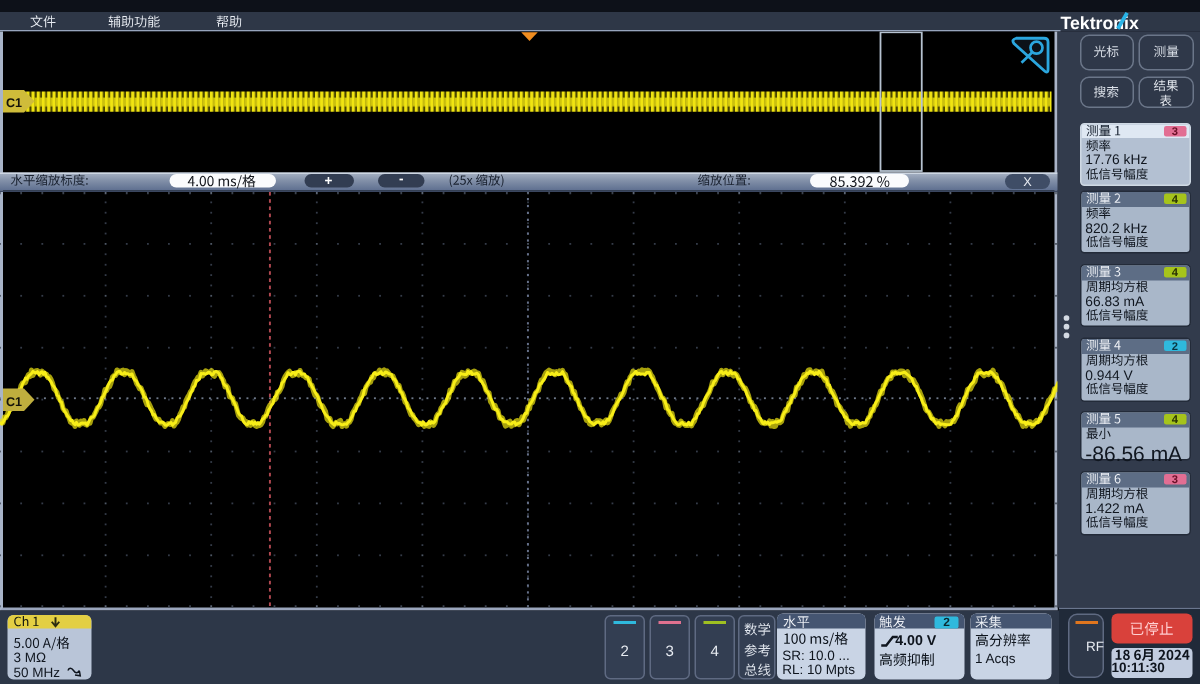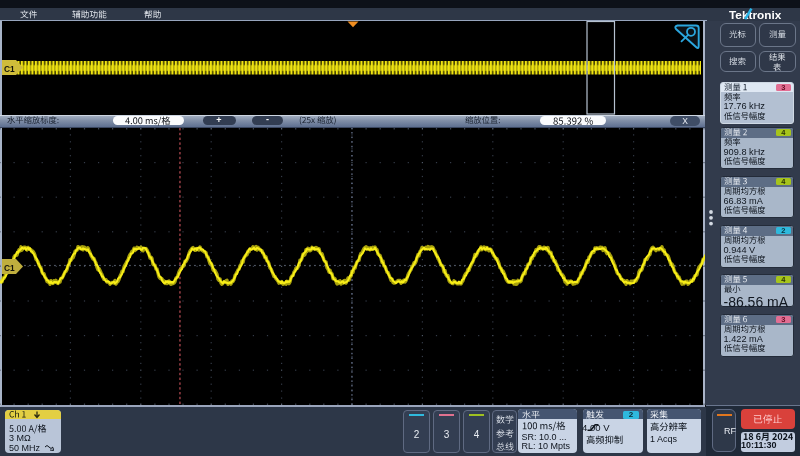--- a/index.html
+++ b/index.html
@@ -12,21 +12,21 @@
 <div class="a" style="left:0;top:19.5px;width:707px;height:1.5px;background:#97a5bd"></div>
 <svg class="t" style="left:20.0px;top:7.9px" width="19" height="13" viewBox="0 -9.6 19 13">
     <path d="M6.3 -5.5 7.0 -5.3Q6.4 -3.7 5.6 -2.6Q4.7 -1.4 3.5 -0.6Q2.3 0.2 0.7 0.7Q0.7 0.6 0.6 0.5Q0.5 0.4 0.5 0.3Q0.4 0.1 0.3 0.1Q1.9 -0.4 3.0 -1.1Q4.2 -1.8 5.0 -2.9Q5.8 -4.0 6.3 -5.5ZM2.3 -5.4Q2.8 -4.1 3.7 -3.0Q4.5 -1.9 5.7 -1.1Q6.9 -0.3 8.4 0.0Q8.3 0.1 8.3 0.2Q8.2 0.3 8.1 0.4Q8.0 0.5 8.0 0.6Q6.4 0.2 5.2 -0.6Q4.0 -1.4 3.2 -2.6Q2.3 -3.8 1.7 -5.3ZM0.4 -5.8H8.3V-5.1H0.4ZM3.7 -7.2 4.4 -7.4Q4.6 -7.1 4.8 -6.7Q5.0 -6.3 5.0 -6.0L4.3 -5.8Q4.2 -6.1 4.1 -6.5Q3.9 -6.8 3.7 -7.2Z M14.0 -7.2H14.6V0.7H14.0ZM12.5 -6.9 13.1 -6.7Q13.0 -6.1 12.8 -5.6Q12.6 -5.0 12.4 -4.5Q12.2 -4.0 11.9 -3.6Q11.9 -3.6 11.8 -3.7Q11.7 -3.7 11.6 -3.8Q11.5 -3.9 11.4 -3.9Q11.6 -4.2 11.8 -4.7Q12.1 -5.2 12.2 -5.8Q12.4 -6.3 12.5 -6.9ZM12.5 -5.5H16.6V-4.9H12.4ZM11.5 -3.0H17.0V-2.3H11.5ZM11.0 -7.3 11.6 -7.1Q11.4 -6.4 11.0 -5.6Q10.7 -4.9 10.2 -4.3Q9.8 -3.7 9.4 -3.2Q9.3 -3.2 9.3 -3.4Q9.2 -3.5 9.1 -3.6Q9.0 -3.7 9.0 -3.8Q9.4 -4.2 9.8 -4.8Q10.1 -5.3 10.5 -6.0Q10.8 -6.6 11.0 -7.3ZM10.1 -5.0 10.8 -5.7 10.8 -5.6V0.7H10.1Z" fill="#e8ecf2"></path>
   </svg>
 <svg class="t" style="left:72.0px;top:7.9px" width="37" height="13" viewBox="0 -9.6 37 13">
     <path d="M3.8 -6.1H8.3V-5.6H3.8ZM4.4 -3.3H7.7V-2.7H4.4ZM4.4 -1.8H7.7V-1.2H4.4ZM4.1 -4.8H7.7V-4.2H4.7V0.7H4.1ZM7.4 -4.8H8.0V-0.0Q8.0 0.2 8.0 0.3Q7.9 0.5 7.8 0.6Q7.6 0.6 7.4 0.6Q7.2 0.7 6.9 0.7Q6.9 0.5 6.8 0.4Q6.8 0.2 6.7 0.1Q6.9 0.1 7.1 0.1Q7.3 0.1 7.3 0.1Q7.4 0.1 7.4 -0.0ZM5.8 -7.3H6.4V-4.2H6.3V0.6H5.8V-4.2H5.8ZM6.7 -7.0 7.1 -7.3Q7.3 -7.1 7.6 -6.9Q7.9 -6.7 8.1 -6.5L7.7 -6.2Q7.5 -6.3 7.2 -6.6Q6.9 -6.8 6.7 -7.0ZM0.4 -6.3H3.5V-5.7H0.4ZM2.2 -4.9H2.8V0.7H2.2ZM0.3 -1.5Q0.7 -1.5 1.3 -1.6Q1.8 -1.7 2.4 -1.8Q3.0 -1.9 3.6 -2.0L3.7 -1.5Q2.8 -1.3 2.0 -1.1Q1.1 -0.9 0.5 -0.8ZM0.7 -2.9Q0.7 -2.9 0.6 -3.1Q0.6 -3.2 0.5 -3.3Q0.5 -3.4 0.5 -3.5Q0.6 -3.5 0.7 -3.7Q0.8 -3.9 0.9 -4.2Q0.9 -4.3 1.0 -4.6Q1.1 -4.9 1.3 -5.4Q1.4 -5.8 1.5 -6.3Q1.6 -6.8 1.7 -7.3L2.3 -7.2Q2.2 -6.5 2.0 -5.8Q1.8 -5.1 1.6 -4.4Q1.3 -3.8 1.1 -3.3V-3.2Q1.1 -3.2 1.0 -3.2Q1.0 -3.2 0.9 -3.1Q0.8 -3.1 0.7 -3.0Q0.7 -2.9 0.7 -2.9ZM0.7 -2.9V-3.4L1.0 -3.6H3.5V-3.0H1.3Q1.1 -3.0 0.9 -3.0Q0.7 -2.9 0.7 -2.9Z M12.8 -5.3H16.4V-4.7H12.8ZM16.2 -5.3H16.8Q16.8 -5.3 16.8 -5.3Q16.8 -5.2 16.8 -5.1Q16.8 -5.1 16.8 -5.0Q16.7 -3.6 16.7 -2.7Q16.7 -1.7 16.6 -1.1Q16.6 -0.5 16.5 -0.2Q16.4 0.1 16.3 0.3Q16.2 0.5 16.1 0.5Q15.9 0.6 15.7 0.6Q15.5 0.6 15.2 0.6Q14.8 0.6 14.5 0.6Q14.5 0.5 14.4 0.3Q14.4 0.1 14.3 -0.0Q14.7 0.0 15.0 0.0Q15.3 0.0 15.4 0.0Q15.5 0.0 15.6 0.0Q15.7 -0.0 15.8 -0.1Q15.8 -0.2 15.9 -0.5Q16.0 -0.8 16.0 -1.4Q16.1 -2.0 16.1 -2.9Q16.1 -3.9 16.2 -5.2ZM14.2 -7.3H14.8Q14.8 -6.3 14.8 -5.3Q14.8 -4.4 14.7 -3.5Q14.6 -2.6 14.3 -1.8Q14.0 -1.0 13.6 -0.4Q13.1 0.2 12.4 0.7Q12.3 0.6 12.2 0.5Q12.0 0.3 11.9 0.2Q12.6 -0.2 13.1 -0.8Q13.5 -1.4 13.7 -2.1Q14.0 -2.9 14.1 -3.7Q14.2 -4.5 14.2 -5.4Q14.2 -6.4 14.2 -7.3ZM9.6 -6.9H12.5V-1.2H11.9V-6.3H10.2V-0.7H9.6ZM9.0 -0.8Q9.5 -0.9 10.1 -1.1Q10.8 -1.2 11.5 -1.3Q12.2 -1.5 12.9 -1.7L13.0 -1.1Q12.3 -0.9 11.6 -0.7Q10.9 -0.6 10.3 -0.4Q9.6 -0.3 9.1 -0.2ZM9.9 -5.0H12.1V-4.4H9.9ZM9.9 -3.2H12.1V-2.6H9.9Z M17.8 -6.3H21.0V-5.7H17.8ZM21.1 -5.3H25.2V-4.7H21.1ZM19.1 -6.0H19.8V-1.7H19.1ZM24.9 -5.3H25.6Q25.6 -5.3 25.6 -5.3Q25.6 -5.2 25.6 -5.1Q25.6 -5.0 25.6 -5.0Q25.5 -3.6 25.5 -2.7Q25.4 -1.8 25.4 -1.2Q25.3 -0.6 25.2 -0.2Q25.1 0.1 25.0 0.3Q24.8 0.4 24.7 0.5Q24.5 0.6 24.3 0.6Q24.1 0.6 23.8 0.6Q23.4 0.6 23.0 0.6Q23.0 0.4 23.0 0.3Q22.9 0.1 22.8 -0.1Q23.2 -0.0 23.6 -0.0Q23.9 -0.0 24.0 -0.0Q24.2 -0.0 24.3 -0.0Q24.3 -0.1 24.4 -0.1Q24.5 -0.2 24.6 -0.6Q24.7 -0.9 24.7 -1.5Q24.8 -2.1 24.8 -3.0Q24.9 -3.9 24.9 -5.2ZM17.7 -1.6Q18.2 -1.7 18.7 -1.8Q19.3 -2.0 19.9 -2.1Q20.5 -2.3 21.2 -2.5L21.3 -1.9Q20.4 -1.6 19.5 -1.4Q18.6 -1.1 17.9 -0.9ZM22.6 -7.2H23.2Q23.2 -6.2 23.2 -5.2Q23.2 -4.2 23.1 -3.4Q22.9 -2.5 22.6 -1.7Q22.4 -1.0 21.9 -0.4Q21.3 0.2 20.5 0.7Q20.5 0.6 20.4 0.5Q20.3 0.4 20.2 0.3Q20.2 0.2 20.1 0.2Q20.8 -0.2 21.3 -0.8Q21.8 -1.4 22.1 -2.1Q22.3 -2.8 22.4 -3.6Q22.5 -4.4 22.6 -5.3Q22.6 -6.2 22.6 -7.2Z M27.0 -4.2H29.7V-3.7H27.6V0.7H27.0ZM29.4 -4.2H30.1V-0.1Q30.1 0.2 30.0 0.3Q30.0 0.5 29.8 0.6Q29.6 0.6 29.3 0.7Q29.0 0.7 28.6 0.7Q28.6 0.5 28.5 0.4Q28.5 0.2 28.4 0.1Q28.7 0.1 28.9 0.1Q29.2 0.1 29.3 0.1Q29.4 0.1 29.4 0.0Q29.4 0.0 29.4 -0.1ZM27.3 -2.9H29.8V-2.4H27.3ZM27.3 -1.6H29.8V-1.1H27.3ZM30.9 -7.3H31.5V-4.4Q31.5 -4.2 31.6 -4.1Q31.7 -4.1 32.0 -4.1Q32.1 -4.1 32.3 -4.1Q32.4 -4.1 32.7 -4.1Q32.9 -4.1 33.1 -4.1Q33.3 -4.1 33.4 -4.1Q33.6 -4.1 33.6 -4.2Q33.7 -4.2 33.8 -4.4Q33.8 -4.7 33.8 -5.1Q33.9 -5.0 34.1 -4.9Q34.3 -4.9 34.4 -4.8Q34.4 -4.3 34.3 -4.0Q34.2 -3.7 34.0 -3.6Q33.8 -3.5 33.4 -3.5Q33.4 -3.5 33.2 -3.5Q33.1 -3.5 32.9 -3.5Q32.7 -3.5 32.5 -3.5Q32.3 -3.5 32.1 -3.5Q32.0 -3.5 31.9 -3.5Q31.5 -3.5 31.3 -3.6Q31.1 -3.7 31.0 -3.9Q30.9 -4.1 30.9 -4.4ZM33.6 -6.7 34.0 -6.2Q33.6 -6.0 33.2 -5.8Q32.7 -5.7 32.2 -5.5Q31.8 -5.4 31.3 -5.2Q31.3 -5.3 31.2 -5.5Q31.2 -5.6 31.1 -5.7Q31.5 -5.8 32.0 -6.0Q32.5 -6.2 32.9 -6.3Q33.3 -6.5 33.6 -6.7ZM30.9 -3.2H31.5V-0.3Q31.5 -0.1 31.6 -0.0Q31.7 0.0 32.0 0.0Q32.1 0.0 32.3 0.0Q32.5 0.0 32.7 0.0Q32.9 0.0 33.1 0.0Q33.3 0.0 33.4 0.0Q33.6 0.0 33.7 -0.0Q33.8 -0.1 33.8 -0.4Q33.9 -0.6 33.9 -1.1Q34.0 -1.0 34.2 -1.0Q34.3 -0.9 34.5 -0.9Q34.4 -0.3 34.3 0.0Q34.3 0.4 34.1 0.5Q33.8 0.6 33.5 0.6Q33.4 0.6 33.3 0.6Q33.1 0.6 32.9 0.6Q32.7 0.6 32.5 0.6Q32.3 0.6 32.2 0.6Q32.0 0.6 32.0 0.6Q31.5 0.6 31.3 0.5Q31.1 0.5 31.0 0.3Q30.9 0.1 30.9 -0.3ZM33.7 -2.8 34.1 -2.3Q33.7 -2.1 33.3 -1.9Q32.8 -1.7 32.3 -1.5Q31.8 -1.4 31.3 -1.3Q31.3 -1.4 31.2 -1.5Q31.2 -1.6 31.1 -1.7Q31.6 -1.9 32.0 -2.0Q32.5 -2.2 32.9 -2.4Q33.4 -2.6 33.7 -2.8ZM28.8 -6.6 29.3 -6.8Q29.6 -6.5 29.8 -6.2Q30.0 -5.8 30.2 -5.5Q30.4 -5.2 30.5 -4.9L29.9 -4.6Q29.8 -4.9 29.6 -5.2Q29.5 -5.6 29.2 -5.9Q29.0 -6.3 28.8 -6.6ZM26.8 -4.8Q26.8 -4.9 26.8 -5.0Q26.7 -5.1 26.7 -5.2Q26.6 -5.4 26.6 -5.4Q26.7 -5.5 26.8 -5.6Q26.9 -5.6 27.0 -5.8Q27.1 -5.9 27.3 -6.1Q27.4 -6.4 27.6 -6.7Q27.8 -7.0 27.9 -7.3L28.6 -7.1Q28.4 -6.8 28.2 -6.4Q28.0 -6.0 27.7 -5.7Q27.5 -5.4 27.2 -5.2V-5.2Q27.2 -5.2 27.2 -5.1Q27.1 -5.1 27.0 -5.0Q27.0 -5.0 26.9 -4.9Q26.8 -4.9 26.8 -4.8ZM26.8 -4.8 26.8 -5.3 27.2 -5.5 30.0 -5.6Q30.0 -5.5 29.9 -5.4Q29.9 -5.2 29.9 -5.1Q29.2 -5.1 28.6 -5.0Q28.1 -5.0 27.8 -4.9Q27.4 -4.9 27.3 -4.9Q27.1 -4.9 27.0 -4.9Q26.9 -4.8 26.8 -4.8Z" fill="#e8ecf2"></path>
   </svg>
 <svg class="t" style="left:144.0px;top:7.9px" width="19" height="13" viewBox="0 -9.6 19 13">
     <path d="M0.6 -6.6H4.6V-6.1H0.6ZM0.4 -4.3H4.7V-3.7H0.4ZM0.8 -5.5H4.5V-4.9H0.8ZM5.1 -6.9H7.6V-6.4H5.7V-2.6H5.1ZM7.5 -6.9H7.6L7.7 -7.0L8.2 -6.7Q7.9 -6.4 7.6 -6.0Q7.4 -5.6 7.1 -5.3Q7.6 -4.9 7.9 -4.6Q8.1 -4.3 8.1 -4.0Q8.1 -3.7 8.0 -3.5Q7.9 -3.4 7.7 -3.2Q7.5 -3.2 7.4 -3.1Q7.3 -3.1 7.1 -3.1Q6.9 -3.1 6.6 -3.1Q6.4 -3.1 6.1 -3.1Q6.1 -3.2 6.1 -3.4Q6.0 -3.5 5.9 -3.6Q6.2 -3.6 6.4 -3.6Q6.7 -3.6 6.9 -3.6Q7.0 -3.6 7.0 -3.6Q7.1 -3.7 7.2 -3.7Q7.4 -3.8 7.4 -4.1Q7.4 -4.3 7.2 -4.6Q7.0 -4.9 6.4 -5.2Q6.6 -5.5 6.8 -5.8Q7.0 -6.0 7.2 -6.3Q7.3 -6.6 7.5 -6.8ZM2.4 -7.3H3.0V-4.7Q3.0 -4.5 2.9 -4.1Q2.9 -3.8 2.6 -3.5Q2.4 -3.1 2.0 -2.8Q1.6 -2.5 1.1 -2.2Q1.0 -2.3 0.8 -2.5Q0.7 -2.6 0.6 -2.7Q1.1 -2.9 1.5 -3.1Q1.8 -3.4 2.0 -3.7Q2.2 -4.0 2.3 -4.2Q2.4 -4.5 2.4 -4.7ZM4.0 -3.0H4.7V0.7H4.0ZM1.3 -2.3H7.1V-1.7H2.0V0.2H1.3ZM6.9 -2.3H7.5V-0.5Q7.5 -0.3 7.5 -0.1Q7.4 0.0 7.2 0.1Q7.0 0.2 6.6 0.2Q6.2 0.2 5.7 0.2Q5.7 0.1 5.6 -0.1Q5.5 -0.2 5.5 -0.4Q5.8 -0.4 6.0 -0.4Q6.2 -0.3 6.4 -0.3Q6.6 -0.4 6.7 -0.4Q6.8 -0.4 6.8 -0.4Q6.9 -0.4 6.9 -0.5Z M12.8 -5.3H16.4V-4.7H12.8ZM16.2 -5.3H16.8Q16.8 -5.3 16.8 -5.3Q16.8 -5.2 16.8 -5.1Q16.8 -5.1 16.8 -5.0Q16.7 -3.6 16.7 -2.7Q16.7 -1.7 16.6 -1.1Q16.6 -0.5 16.5 -0.2Q16.4 0.1 16.3 0.3Q16.2 0.5 16.1 0.5Q15.9 0.6 15.7 0.6Q15.5 0.6 15.2 0.6Q14.8 0.6 14.5 0.6Q14.5 0.5 14.4 0.3Q14.4 0.1 14.3 -0.0Q14.7 0.0 15.0 0.0Q15.3 0.0 15.4 0.0Q15.5 0.0 15.6 0.0Q15.7 -0.0 15.8 -0.1Q15.8 -0.2 15.9 -0.5Q16.0 -0.8 16.0 -1.4Q16.1 -2.0 16.1 -2.9Q16.1 -3.9 16.2 -5.2ZM14.2 -7.3H14.8Q14.8 -6.3 14.8 -5.3Q14.8 -4.4 14.7 -3.5Q14.6 -2.6 14.3 -1.8Q14.0 -1.0 13.6 -0.4Q13.1 0.2 12.4 0.7Q12.3 0.6 12.2 0.5Q12.0 0.3 11.9 0.2Q12.6 -0.2 13.1 -0.8Q13.5 -1.4 13.7 -2.1Q14.0 -2.9 14.1 -3.7Q14.2 -4.5 14.2 -5.4Q14.2 -6.4 14.2 -7.3ZM9.6 -6.9H12.5V-1.2H11.9V-6.3H10.2V-0.7H9.6ZM9.0 -0.8Q9.5 -0.9 10.1 -1.1Q10.8 -1.2 11.5 -1.3Q12.2 -1.5 12.9 -1.7L13.0 -1.1Q12.3 -0.9 11.6 -0.7Q10.9 -0.6 10.3 -0.4Q9.6 -0.3 9.1 -0.2ZM9.9 -5.0H12.1V-4.4H9.9ZM9.9 -3.2H12.1V-2.6H9.9Z" fill="#e8ecf2"></path>
   </svg>
-<div class="a" style="left:729px;top:7.5px;width:70px;height:14px;color:#fff;font-size:11.8px;font-weight:bold">Tektronix</div>
+<div class="a" style="left:707px;top:7.5px;width:70px;height:14px;color:#fff;font-size:11.8px;font-weight:bold">Tektronix</div>
 <svg class="a" style="left:741px;top:7.5px" width="14" height="12">
     <path d="M10.4,0.6 L4.2,11.2" stroke="#29b4e8" stroke-width="2.5" fill="none"></path>
   </svg>
 <div class="a" style="left:0;top:21px;width:705.3px;height:386px;background:#000;border-left:2px solid #a8b4c8;border-right:2.7px solid #aab4c8;border-bottom:2px solid #9aa5bc"></div>
 <svg class="a" style="left:0;top:21px" width="706" height="94" viewBox="0 0 706 94">
     <defs>
       <pattern id="comb" x="0" y="0" width="3.5" height="13.5" patternUnits="userSpaceOnUse">
         <rect x="0" y="0" width="2.2" height="13.5" fill="#f0e412"></rect>
         <rect x="2.2" y="0" width="1.3" height="3.5" fill="#4a4600"></rect>
         <rect x="2.2" y="9.5" width="1.3" height="4" fill="#4a4600"></rect>
@@ -1137,21 +1137,21 @@
 <div class="a" style="left:582.5px;top:408.5px;width:60px;height:44px;background:#c9d4e5;border-radius:4px;overflow:hidden">
     <div style="height:10.8px;background:#455571"></div>
   </div>
 <svg class="t" style="left:586.0px;top:407.6px" width="20" height="14" viewBox="0 -9.9 20 14">
     <path d="M1.2 -5.3H3.9V-4.7H1.2ZM1.2 -3.7H3.9V-3.2H1.2ZM1.2 -2.1H3.9V-1.5H1.2ZM1.7 -6.8H3.3V-6.2H1.7ZM2.3 -5.0H2.8V0.5H2.3ZM1.7 -7.6 2.3 -7.4Q2.1 -6.5 1.7 -5.7Q1.3 -4.9 0.8 -4.3Q0.8 -4.3 0.7 -4.4Q0.6 -4.5 0.5 -4.6Q0.4 -4.6 0.3 -4.7Q0.8 -5.2 1.1 -6.0Q1.5 -6.7 1.7 -7.6ZM1.0 -5.3H1.5V-2.9Q1.5 -2.5 1.5 -2.0Q1.5 -1.5 1.4 -1.0Q1.3 -0.6 1.2 -0.1Q1.1 0.4 0.8 0.7Q0.8 0.7 0.7 0.6Q0.6 0.6 0.5 0.5Q0.4 0.5 0.3 0.4Q0.6 -0.1 0.7 -0.6Q0.9 -1.2 0.9 -1.8Q1.0 -2.4 1.0 -2.9ZM3.6 -5.3H4.2V-0.0Q4.2 0.2 4.1 0.3Q4.1 0.4 3.9 0.5Q3.8 0.6 3.6 0.6Q3.4 0.6 3.2 0.6Q3.1 0.5 3.1 0.3Q3.0 0.2 3.0 0.1Q3.2 0.1 3.3 0.1Q3.5 0.1 3.5 0.1Q3.6 0.1 3.6 -0.1ZM3.2 -6.8H3.3L3.4 -6.8L3.8 -6.5Q3.7 -6.1 3.4 -5.7Q3.2 -5.2 3.0 -4.9Q2.9 -4.9 2.8 -5.0Q2.6 -5.1 2.5 -5.1Q2.7 -5.3 2.8 -5.6Q2.9 -5.9 3.0 -6.1Q3.1 -6.4 3.2 -6.6ZM7.2 -1.8 7.7 -1.9Q7.9 -1.6 8.1 -1.1Q8.3 -0.7 8.5 -0.3Q8.6 0.1 8.7 0.5L8.1 0.7Q8.1 0.4 7.9 -0.1Q7.8 -0.5 7.6 -0.9Q7.4 -1.4 7.2 -1.8ZM4.3 -0.3Q4.8 -0.4 5.4 -0.4Q6.0 -0.5 6.7 -0.6Q7.4 -0.7 8.1 -0.8L8.1 -0.2Q7.4 -0.1 6.8 0.0Q6.1 0.1 5.5 0.2Q4.9 0.3 4.4 0.3ZM5.1 -5.3V-3.0H7.6V-5.3ZM4.6 -5.8H8.2V-2.4H4.6ZM6.0 -7.5H6.7V-5.5H6.0ZM6.1 -5.5H6.7V-2.9H6.7V-0.1H6.0V-2.9H6.1Z M12.7 -3.6Q13.3 -2.2 14.5 -1.2Q15.8 -0.2 17.7 0.1Q17.6 0.2 17.5 0.3Q17.4 0.4 17.4 0.5Q17.3 0.7 17.3 0.7Q16.0 0.5 15.0 -0.1Q14.0 -0.7 13.3 -1.5Q12.5 -2.4 12.1 -3.5ZM15.9 -3.9H16.0L16.1 -3.9L16.6 -3.7Q16.3 -2.8 15.8 -2.0Q15.3 -1.3 14.6 -0.8Q13.9 -0.2 13.1 0.1Q12.4 0.5 11.5 0.7Q11.5 0.6 11.4 0.4Q11.3 0.3 11.2 0.2Q12.0 -0.0 12.7 -0.4Q13.4 -0.7 14.1 -1.2Q14.7 -1.7 15.1 -2.3Q15.6 -3.0 15.9 -3.8ZM12.5 -3.9H16.0V-3.3H12.3ZM13.1 -7.6 13.8 -7.5Q13.7 -6.2 13.4 -5.1Q13.1 -4.0 12.6 -3.0Q12.1 -2.1 11.4 -1.3Q10.7 -0.6 9.8 0.0Q9.7 -0.1 9.6 -0.2Q9.6 -0.3 9.5 -0.4Q9.4 -0.5 9.3 -0.5Q10.5 -1.2 11.2 -2.3Q12.0 -3.3 12.4 -4.7Q12.9 -6.0 13.1 -7.6ZM15.1 -7.1 15.6 -7.4Q15.8 -7.2 16.0 -7.0Q16.2 -6.8 16.4 -6.5Q16.6 -6.3 16.7 -6.1L16.2 -5.8Q16.1 -5.9 15.9 -6.2Q15.7 -6.4 15.5 -6.7Q15.3 -6.9 15.1 -7.1ZM10.3 -4.7Q10.3 -4.8 10.2 -4.9Q10.2 -5.0 10.2 -5.1Q10.1 -5.3 10.1 -5.3Q10.2 -5.4 10.2 -5.5Q10.3 -5.6 10.4 -5.7Q10.5 -5.8 10.6 -6.0Q10.7 -6.3 10.8 -6.6Q10.9 -7.0 11.0 -7.3L11.7 -7.2Q11.6 -6.8 11.5 -6.4Q11.3 -6.0 11.2 -5.7Q11.0 -5.4 10.8 -5.1V-5.1Q10.8 -5.1 10.8 -5.1Q10.7 -5.0 10.6 -5.0Q10.5 -4.9 10.4 -4.8Q10.3 -4.8 10.3 -4.7ZM10.3 -4.7V-5.2L10.8 -5.5H17.4L17.4 -4.9H11.3Q10.8 -4.9 10.6 -4.8Q10.4 -4.8 10.3 -4.7Z" fill="#eef1f6"></path>
   </svg>
 <div class="a" style="left:623.3px;top:411.3px;width:15.5px;height:7.8px;background:#2fb9dd;border-radius:1.5px;color:#0a2830;font-size:8px;font-weight:bold;text-align:center;line-height:7.8px">2</div>
 <svg class="a" style="left:586.5px;top:422.5px" width="12" height="9">
     <path d="M0.5,7.3 L3.8,7.3 L8.2,1.7 L11.5,1.7" stroke="#10161f" stroke-width="1.6" fill="none" stroke-linejoin="miter"></path>
   </svg>
-<div class="a" style="left:582px;top:422px;width:57px;font-size:9.5px;font-weight:normal;color:#0e141d;text-align:left">4.00&nbsp;V</div>
+<div class="a" style="left:582px;top:422px;width:57px;font-size:9.5px;font-weight:bold;color:#0e141d;text-align:center">4.00&nbsp;V</div>
 <svg class="t" style="left:586.0px;top:432.8px" width="39" height="14" viewBox="0 -10.2 39 14">
     <path d="M0.6 -6.8H8.7V-6.2H0.6ZM2.7 -5.2V-4.4H6.7V-5.2ZM2.0 -5.7H7.4V-3.8H2.0ZM0.9 -3.3H8.2V-2.7H1.6V0.7H0.9ZM7.7 -3.3H8.4V0.0Q8.4 0.3 8.3 0.4Q8.3 0.5 8.1 0.6Q7.9 0.6 7.6 0.7Q7.3 0.7 6.8 0.7Q6.8 0.5 6.7 0.4Q6.7 0.3 6.6 0.1Q6.8 0.1 7.0 0.1Q7.2 0.2 7.4 0.2Q7.5 0.1 7.6 0.1Q7.7 0.1 7.7 0.0ZM4.1 -7.7 4.8 -7.8Q4.9 -7.5 5.0 -7.2Q5.2 -6.8 5.2 -6.6L4.5 -6.4Q4.4 -6.7 4.3 -7.0Q4.2 -7.4 4.1 -7.7ZM3.0 -2.2H6.6V-0.3H3.0V-0.8H5.9V-1.7H3.0ZM2.6 -2.2H3.3V0.2H2.6Z M14.1 -7.3H18.1V-6.6H14.1ZM16.0 -6.9 16.6 -6.7Q16.5 -6.4 16.3 -6.0Q16.2 -5.6 16.1 -5.3L15.5 -5.5Q15.6 -5.8 15.8 -6.2Q15.9 -6.6 16.0 -6.9ZM14.4 -5.7H17.9V-1.3H17.2V-5.1H15.0V-1.3H14.4ZM15.8 -4.7H16.4Q16.4 -3.6 16.4 -2.8Q16.3 -2.0 16.2 -1.5Q16.0 -0.9 15.8 -0.4Q15.5 -0.0 15.0 0.3Q14.5 0.6 13.8 0.8Q13.8 0.7 13.6 0.5Q13.5 0.4 13.4 0.3Q14.1 0.1 14.6 -0.2Q15.0 -0.4 15.3 -0.8Q15.5 -1.2 15.6 -1.7Q15.7 -2.2 15.8 -3.0Q15.8 -3.7 15.8 -4.7ZM16.1 -0.8 16.5 -1.2Q16.8 -1.0 17.1 -0.7Q17.5 -0.4 17.8 -0.2Q18.1 0.1 18.3 0.3L17.9 0.8Q17.7 0.6 17.4 0.3Q17.1 0.0 16.7 -0.3Q16.4 -0.5 16.1 -0.8ZM12.1 -6.7H13.8V-6.1H12.1ZM9.7 -4.9H14.0V-4.3H9.7ZM11.8 -7.8H12.4V-4.6H11.8ZM10.4 -7.0H10.9V-4.6H10.4ZM13.3 -3.6 13.9 -3.5Q13.6 -2.4 13.1 -1.6Q12.7 -0.8 11.9 -0.2Q11.2 0.4 10.1 0.8Q10.1 0.6 10.0 0.5Q9.9 0.3 9.8 0.2Q10.7 -0.1 11.4 -0.6Q12.1 -1.1 12.6 -1.9Q13.0 -2.6 13.3 -3.6ZM10.5 -3.7 11.1 -3.6Q11.0 -3.0 10.7 -2.4Q10.5 -1.9 10.2 -1.5Q10.1 -1.6 10.0 -1.6Q9.9 -1.7 9.8 -1.7Q9.7 -1.8 9.6 -1.8Q9.9 -2.2 10.2 -2.7Q10.4 -3.2 10.5 -3.7ZM11.6 -4.4H12.2V-1.5H11.6Z M24.0 -7.6 24.5 -7.1Q24.0 -6.9 23.4 -6.7Q22.8 -6.5 22.2 -6.3Q22.2 -6.4 22.2 -6.6Q22.1 -6.7 22.0 -6.8Q22.4 -6.9 22.7 -7.1Q23.1 -7.2 23.4 -7.3Q23.8 -7.5 24.0 -7.6ZM24.3 -6.8H26.9V-6.2H25.0V0.7H24.3ZM26.5 -6.8H27.2V-1.6Q27.2 -1.4 27.1 -1.2Q27.1 -1.0 26.9 -0.9Q26.7 -0.9 26.4 -0.8Q26.1 -0.8 25.6 -0.8Q25.6 -0.9 25.6 -1.0Q25.5 -1.2 25.5 -1.3Q25.4 -1.4 25.4 -1.5Q25.7 -1.5 26.0 -1.5Q26.3 -1.5 26.4 -1.5Q26.5 -1.5 26.5 -1.6ZM22.0 -0.6 21.9 -1.3 22.2 -1.5 24.0 -2.2Q24.0 -2.0 24.1 -1.9Q24.1 -1.7 24.1 -1.6Q23.5 -1.3 23.1 -1.2Q22.7 -1.0 22.4 -0.9Q22.2 -0.8 22.1 -0.8Q22.0 -0.7 22.0 -0.6ZM19.0 -2.9Q19.5 -3.0 20.2 -3.3Q20.8 -3.5 21.5 -3.8L21.7 -3.2Q21.0 -2.9 20.4 -2.7Q19.7 -2.4 19.2 -2.2ZM19.1 -5.9H21.6V-5.3H19.1ZM20.1 -7.8H20.7V-0.1Q20.7 0.2 20.7 0.3Q20.6 0.5 20.4 0.6Q20.3 0.6 20.0 0.7Q19.8 0.7 19.4 0.7Q19.3 0.6 19.3 0.4Q19.2 0.2 19.2 0.0Q19.4 0.1 19.6 0.1Q19.9 0.1 19.9 0.0Q20.0 0.0 20.0 0.0Q20.1 -0.0 20.1 -0.1ZM22.0 -0.6Q21.9 -0.7 21.9 -0.8Q21.8 -0.9 21.7 -1.0Q21.7 -1.1 21.6 -1.2Q21.7 -1.2 21.9 -1.4Q22.0 -1.6 22.0 -2.0V-6.8H22.7V-1.5Q22.7 -1.5 22.6 -1.4Q22.5 -1.3 22.4 -1.2Q22.3 -1.2 22.2 -1.0Q22.1 -0.9 22.0 -0.8Q22.0 -0.7 22.0 -0.6Z M34.2 -7.0H34.8V-1.8H34.2ZM35.8 -7.7H36.5V-0.2Q36.5 0.1 36.4 0.3Q36.3 0.5 36.1 0.6Q35.9 0.7 35.5 0.7Q35.2 0.7 34.6 0.7Q34.6 0.6 34.6 0.3Q34.5 0.1 34.4 -0.0Q34.8 -0.0 35.2 -0.0Q35.5 -0.0 35.7 -0.0Q35.8 -0.0 35.8 -0.1Q35.8 -0.1 35.8 -0.2ZM30.6 -7.8H31.3V0.7H30.6ZM32.5 -3.3H33.2V-0.7Q33.2 -0.5 33.1 -0.3Q33.1 -0.2 32.9 -0.1Q32.7 -0.0 32.5 -0.0Q32.2 0.0 31.8 0.0Q31.8 -0.1 31.7 -0.3Q31.7 -0.5 31.6 -0.6Q31.9 -0.6 32.1 -0.6Q32.3 -0.6 32.4 -0.6Q32.5 -0.6 32.5 -0.7ZM28.7 -3.3H32.8V-2.6H29.4V-0.0H28.7ZM28.3 -4.9H33.5V-4.2H28.3ZM29.2 -6.5H33.2V-5.8H29.1ZM29.2 -7.6 29.9 -7.5Q29.7 -6.7 29.5 -6.0Q29.2 -5.4 28.9 -4.9Q28.8 -4.9 28.7 -5.0Q28.6 -5.0 28.5 -5.1Q28.4 -5.1 28.3 -5.1Q28.6 -5.6 28.8 -6.3Q29.1 -6.9 29.2 -7.6Z" fill="#0e141d"></path>
   </svg>
 <div class="a" style="left:646.5px;top:408.5px;width:54px;height:44px;background:#c9d4e5;border-radius:4px;overflow:hidden">
     <div style="height:10.8px;background:#455571"></div>
   </div>
 <svg class="t" style="left:650.0px;top:407.6px" width="20" height="14" viewBox="0 -9.9 20 14">
     <path d="M7.2 -6.2 7.9 -5.9Q7.7 -5.6 7.4 -5.2Q7.2 -4.8 6.9 -4.4Q6.7 -4.0 6.4 -3.7L5.9 -4.0Q6.1 -4.3 6.4 -4.7Q6.6 -5.1 6.8 -5.5Q7.0 -5.9 7.2 -6.2ZM1.3 -5.6 1.9 -5.8Q2.2 -5.5 2.4 -5.0Q2.7 -4.5 2.8 -4.2L2.2 -3.9Q2.1 -4.3 1.8 -4.7Q1.6 -5.2 1.3 -5.6ZM3.7 -5.9 4.3 -6.1Q4.5 -5.9 4.6 -5.6Q4.7 -5.3 4.8 -5.0Q4.9 -4.7 4.9 -4.5L4.3 -4.3Q4.2 -4.6 4.1 -5.1Q3.9 -5.5 3.7 -5.9ZM4.1 -4.2H4.8V0.7H4.1ZM0.5 -3.4H8.5V-2.7H0.5ZM7.5 -7.5 8.0 -6.9Q7.3 -6.7 6.5 -6.6Q5.6 -6.5 4.7 -6.4Q3.8 -6.4 2.8 -6.3Q1.9 -6.3 1.0 -6.2Q1.0 -6.3 1.0 -6.4Q0.9 -6.5 0.9 -6.7Q0.9 -6.8 0.8 -6.9Q1.7 -6.9 2.6 -6.9Q3.5 -7.0 4.4 -7.1Q5.3 -7.2 6.1 -7.2Q6.9 -7.3 7.5 -7.5ZM3.9 -3.1 4.5 -2.9Q4.2 -2.4 3.8 -1.9Q3.3 -1.4 2.9 -1.0Q2.4 -0.6 1.8 -0.2Q1.3 0.1 0.8 0.4Q0.8 0.3 0.7 0.2Q0.6 0.1 0.5 -0.0Q0.4 -0.1 0.3 -0.2Q0.8 -0.4 1.3 -0.7Q1.8 -1.1 2.3 -1.4Q2.8 -1.8 3.2 -2.3Q3.6 -2.7 3.9 -3.1ZM5.0 -3.1Q5.3 -2.7 5.7 -2.3Q6.1 -1.8 6.6 -1.5Q7.1 -1.1 7.7 -0.8Q8.2 -0.4 8.7 -0.2Q8.6 -0.2 8.5 -0.1Q8.4 0.0 8.3 0.2Q8.3 0.3 8.2 0.4Q7.7 0.1 7.2 -0.2Q6.6 -0.6 6.1 -1.0Q5.6 -1.4 5.2 -1.9Q4.8 -2.4 4.4 -2.9Z M9.5 -2.0H17.5V-1.5H9.5ZM11.0 -5.5H16.6V-5.0H11.0ZM11.0 -4.4H16.6V-3.9H11.0ZM13.4 -6.2H14.1V-3.0H13.4ZM13.1 -2.6H13.8V0.7H13.1ZM13.0 -1.8 13.5 -1.6Q13.2 -1.2 12.7 -0.9Q12.3 -0.6 11.8 -0.3Q11.3 0.0 10.7 0.2Q10.2 0.5 9.7 0.6Q9.6 0.5 9.5 0.3Q9.4 0.2 9.3 0.1Q9.8 -0.1 10.3 -0.3Q10.8 -0.5 11.3 -0.7Q11.8 -1.0 12.3 -1.3Q12.7 -1.5 13.0 -1.8ZM14.0 -1.9Q14.3 -1.6 14.7 -1.3Q15.1 -1.0 15.6 -0.8Q16.1 -0.5 16.7 -0.3Q17.2 -0.1 17.7 -0.0Q17.6 0.1 17.6 0.2Q17.5 0.3 17.4 0.4Q17.3 0.5 17.3 0.6Q16.8 0.4 16.2 0.2Q15.7 -0.0 15.2 -0.3Q14.7 -0.6 14.2 -0.9Q13.8 -1.2 13.4 -1.6ZM11.4 -7.6 12.1 -7.4Q11.7 -6.7 11.1 -6.0Q10.5 -5.2 9.8 -4.6Q9.7 -4.7 9.6 -4.7Q9.5 -4.8 9.4 -4.9Q9.3 -5.0 9.3 -5.0Q9.8 -5.4 10.2 -5.8Q10.6 -6.3 10.9 -6.7Q11.2 -7.2 11.4 -7.6ZM13.2 -7.4 13.8 -7.6Q14.0 -7.3 14.1 -7.0Q14.3 -6.7 14.4 -6.5L13.7 -6.3Q13.7 -6.5 13.5 -6.8Q13.4 -7.2 13.2 -7.4ZM10.8 -3.3H17.3V-2.7H10.8ZM11.2 -6.6H17.0V-6.1H11.2V-2.4H10.5V-6.2L11.0 -6.6Z" fill="#eef1f6"></path>
   </svg>
 <svg class="t" style="left:650.0px;top:420.3px" width="39" height="14" viewBox="0 -10.2 39 14">
@@ -1212,21 +1212,21 @@
 <div class="a" style="left:719.5px;top:127px;width:74.5px;height:42px;background:#a9b7c9;border-radius:3px;overflow:hidden;border:1px solid #232b39">
     <div style="height:9.8px;background:#5d6d85"></div>
   </div>
 <svg class="t" style="left:723.5px;top:126.4px" width="25" height="13" viewBox="0 -9.2 25 13">
     <path d="M4.1 -0.8 4.5 -1.0Q4.7 -0.8 4.9 -0.6Q5.1 -0.3 5.3 -0.1Q5.5 0.1 5.6 0.3L5.2 0.6Q5.1 0.4 4.9 0.2Q4.7 -0.1 4.5 -0.3Q4.3 -0.6 4.1 -0.8ZM2.6 -6.6H5.5V-1.3H4.9V-6.1H3.1V-1.3H2.6ZM7.3 -6.9H7.8V-0.1Q7.8 0.2 7.7 0.3Q7.7 0.5 7.5 0.5Q7.3 0.6 7.1 0.6Q6.8 0.6 6.3 0.6Q6.3 0.5 6.3 0.4Q6.2 0.2 6.2 0.1Q6.5 0.1 6.8 0.1Q7.0 0.1 7.1 0.1Q7.3 0.1 7.3 -0.1ZM6.1 -6.3H6.6V-1.3H6.1ZM3.7 -5.5H4.2V-2.5Q4.2 -2.1 4.2 -1.6Q4.1 -1.2 3.9 -0.8Q3.7 -0.4 3.4 -0.0Q3.1 0.4 2.5 0.7Q2.5 0.6 2.4 0.5Q2.3 0.5 2.3 0.4Q2.2 0.3 2.2 0.3Q2.7 -0.0 3.0 -0.3Q3.3 -0.6 3.5 -1.0Q3.6 -1.4 3.7 -1.8Q3.7 -2.1 3.7 -2.5ZM0.7 -6.5 1.1 -7.0Q1.3 -6.8 1.5 -6.7Q1.8 -6.5 2.0 -6.4Q2.3 -6.2 2.4 -6.1L2.0 -5.6Q1.9 -5.7 1.7 -5.9Q1.4 -6.1 1.2 -6.2Q0.9 -6.4 0.7 -6.5ZM0.3 -4.3 0.7 -4.7Q0.9 -4.6 1.2 -4.4Q1.4 -4.3 1.7 -4.1Q1.9 -4.0 2.1 -3.9L1.7 -3.4Q1.6 -3.5 1.3 -3.6Q1.1 -3.8 0.8 -4.0Q0.6 -4.1 0.3 -4.3ZM0.5 0.2Q0.7 -0.1 0.9 -0.5Q1.1 -1.0 1.3 -1.5Q1.5 -2.0 1.6 -2.5L2.1 -2.1Q2.0 -1.7 1.8 -1.2Q1.6 -0.7 1.4 -0.3Q1.2 0.2 1.1 0.6Z M10.5 -5.6V-5.1H14.7V-5.6ZM10.5 -6.4V-6.0H14.7V-6.4ZM9.9 -6.8H15.3V-4.7H9.9ZM10.3 -2.3V-1.8H14.9V-2.3ZM10.3 -3.1V-2.7H14.9V-3.1ZM9.7 -3.5H15.6V-1.4H9.7ZM12.3 -3.4H12.9V0.2H12.3ZM8.8 -4.4H16.4V-3.9H8.8ZM9.5 -1.0H15.7V-0.5H9.5ZM8.8 -0.0H16.4V0.5H8.8Z M19.1 0.0V-0.5Q20.0 -1.3 20.6 -2.0Q21.3 -2.7 21.6 -3.3Q21.9 -3.9 21.9 -4.4Q21.9 -4.8 21.8 -5.1Q21.6 -5.3 21.4 -5.5Q21.1 -5.6 20.7 -5.6Q20.4 -5.6 20.0 -5.4Q19.7 -5.2 19.5 -4.9L19.0 -5.4Q19.4 -5.8 19.8 -6.0Q20.2 -6.3 20.8 -6.3Q21.4 -6.3 21.8 -6.0Q22.2 -5.8 22.4 -5.4Q22.6 -5.0 22.6 -4.5Q22.6 -3.8 22.3 -3.2Q22.0 -2.6 21.5 -1.9Q20.9 -1.3 20.2 -0.6Q20.5 -0.6 20.7 -0.6Q21.0 -0.7 21.2 -0.7H22.9V0.0Z" fill="#eef1f6"></path>
   </svg>
 <div class="a" style="left:776px;top:129px;width:14.5px;height:7.2px;background:#a6c41b;border-radius:1.5px;color:#2a3305;font-size:7.5px;font-weight:bold;text-align:center;line-height:7.2px">4</div>
 <svg class="t" style="left:723.5px;top:136.1px" width="19" height="12" viewBox="0 -9.1 19 12">
     <path d="M4.3 -6.5H7.9V-5.9H4.3ZM6.0 -6.2 6.5 -6.0Q6.4 -5.7 6.3 -5.4Q6.1 -5.0 6.0 -4.8L5.5 -4.9Q5.6 -5.2 5.8 -5.5Q5.9 -5.9 6.0 -6.2ZM4.5 -5.1H7.7V-1.2H7.1V-4.6H5.0V-1.1H4.5ZM5.8 -4.2H6.3Q6.3 -3.2 6.3 -2.5Q6.3 -1.8 6.1 -1.3Q6.0 -0.8 5.8 -0.4Q5.5 -0.0 5.1 0.2Q4.7 0.5 4.0 0.7Q4.0 0.6 3.9 0.5Q3.8 0.3 3.7 0.2Q4.3 0.1 4.7 -0.1Q5.1 -0.4 5.3 -0.7Q5.5 -1.0 5.6 -1.5Q5.8 -2.0 5.8 -2.6Q5.8 -3.3 5.8 -4.2ZM6.0 -0.7 6.4 -1.0Q6.7 -0.8 7.0 -0.6Q7.3 -0.4 7.6 -0.1Q7.9 0.1 8.0 0.3L7.7 0.7Q7.5 0.5 7.2 0.3Q6.9 0.0 6.6 -0.2Q6.3 -0.5 6.0 -0.7ZM2.5 -5.9H4.0V-5.4H2.5ZM0.3 -4.4H4.2V-3.8H0.3ZM2.2 -7.0H2.8V-4.1H2.2ZM0.9 -6.2H1.5V-4.1H0.9ZM3.6 -3.2 4.1 -3.1Q3.9 -2.1 3.4 -1.4Q3.0 -0.7 2.3 -0.2Q1.7 0.4 0.7 0.7Q0.7 0.6 0.6 0.4Q0.5 0.3 0.4 0.2Q1.3 -0.1 1.9 -0.5Q2.5 -1.0 2.9 -1.7Q3.3 -2.3 3.6 -3.2ZM1.1 -3.3 1.6 -3.2Q1.5 -2.7 1.3 -2.2Q1.0 -1.7 0.8 -1.3Q0.7 -1.4 0.6 -1.4Q0.6 -1.5 0.5 -1.5Q0.4 -1.6 0.3 -1.6Q0.6 -2.0 0.8 -2.4Q1.0 -2.8 1.1 -3.3ZM2.1 -3.9H2.6V-1.3H2.1Z M12.1 -2.4H12.8V0.7H12.1ZM8.7 -1.7H16.2V-1.1H8.7ZM8.9 -6.2H16.1V-5.7H8.9ZM15.2 -5.3 15.7 -5.0Q15.4 -4.7 15.1 -4.5Q14.7 -4.2 14.5 -4.0L14.0 -4.3Q14.2 -4.4 14.4 -4.6Q14.6 -4.8 14.8 -5.0Q15.0 -5.2 15.2 -5.3ZM12.9 -3.7 13.3 -3.9Q13.5 -3.7 13.7 -3.4Q13.9 -3.1 14.1 -2.9Q14.2 -2.7 14.3 -2.5L13.8 -2.2Q13.7 -2.4 13.6 -2.7Q13.4 -2.9 13.2 -3.2Q13.1 -3.5 12.9 -3.7ZM8.8 -2.8Q9.2 -3.0 9.7 -3.2Q10.3 -3.5 10.8 -3.7L10.9 -3.3Q10.5 -3.0 10.0 -2.8Q9.5 -2.5 9.1 -2.3ZM9.0 -5.0 9.4 -5.3Q9.7 -5.2 9.9 -5.0Q10.1 -4.9 10.4 -4.7Q10.6 -4.5 10.7 -4.4L10.3 -4.0Q10.1 -4.1 9.9 -4.3Q9.7 -4.5 9.5 -4.7Q9.2 -4.8 9.0 -5.0ZM13.9 -3.4 14.4 -3.7Q14.6 -3.6 15.0 -3.4Q15.3 -3.2 15.6 -3.0Q15.8 -2.7 16.0 -2.6L15.6 -2.2Q15.4 -2.4 15.1 -2.6Q14.8 -2.8 14.5 -3.0Q14.2 -3.2 13.9 -3.4ZM11.1 -4.0Q11.1 -4.1 11.1 -4.2Q11.0 -4.3 11.0 -4.4Q11.0 -4.5 10.9 -4.5Q11.0 -4.6 11.1 -4.6Q11.2 -4.7 11.3 -4.8Q11.4 -4.9 11.5 -5.1Q11.7 -5.3 11.9 -5.5Q12.0 -5.8 12.2 -6.1L12.7 -5.9Q12.4 -5.4 12.1 -5.0Q11.8 -4.6 11.5 -4.3V-4.3Q11.5 -4.3 11.4 -4.3Q11.4 -4.2 11.3 -4.2Q11.2 -4.2 11.2 -4.1Q11.1 -4.1 11.1 -4.0ZM11.1 -4.0 11.1 -4.4 11.4 -4.6 13.0 -4.7Q13.0 -4.6 13.0 -4.5Q12.9 -4.3 12.9 -4.2Q12.4 -4.2 12.0 -4.1Q11.7 -4.1 11.5 -4.1Q11.3 -4.1 11.2 -4.1Q11.2 -4.0 11.1 -4.0ZM10.9 -2.4Q10.9 -2.4 10.9 -2.5Q10.9 -2.6 10.8 -2.7Q10.8 -2.8 10.8 -2.9Q10.9 -2.9 11.1 -3.0Q11.2 -3.1 11.4 -3.3Q11.6 -3.4 11.8 -3.6Q12.0 -3.8 12.3 -4.1Q12.6 -4.4 12.9 -4.7Q13.2 -5.1 13.4 -5.4L13.9 -5.1Q13.3 -4.4 12.7 -3.8Q12.0 -3.1 11.3 -2.6V-2.6Q11.3 -2.6 11.3 -2.6Q11.2 -2.6 11.1 -2.5Q11.1 -2.5 11.0 -2.4Q10.9 -2.4 10.9 -2.4ZM10.9 -2.4 10.9 -2.8 11.2 -3.0 13.8 -3.2Q13.8 -3.1 13.8 -2.9Q13.8 -2.8 13.8 -2.7Q12.9 -2.6 12.4 -2.6Q11.8 -2.5 11.5 -2.5Q11.3 -2.4 11.1 -2.4Q11.0 -2.4 10.9 -2.4ZM11.9 -6.9 12.5 -7.0Q12.7 -6.8 12.8 -6.6Q13.0 -6.3 13.1 -6.1L12.4 -5.9Q12.4 -6.1 12.2 -6.4Q12.1 -6.7 11.9 -6.9Z" fill="#10161f"></path>
   </svg>
-<div class="a" style="left:723.5px;top:146.5px;font-size:9.2px;color:#10161f;white-space:nowrap">909.8 kHz</div>
+<div class="a" style="left:723.5px;top:146.5px;font-size:9.2px;color:#10161f;white-space:nowrap">820.2 kHz</div>
 <svg class="t" style="left:723.5px;top:155.3px" width="44" height="12" viewBox="0 -9.1 44 12">
     <path d="M2.2 -6.9 2.8 -6.8Q2.5 -6.1 2.2 -5.3Q1.8 -4.6 1.4 -4.0Q1.0 -3.4 0.5 -2.9Q0.5 -3.0 0.4 -3.1Q0.4 -3.2 0.3 -3.3Q0.2 -3.5 0.2 -3.5Q0.6 -4.0 1.0 -4.5Q1.3 -5.0 1.7 -5.7Q2.0 -6.3 2.2 -6.9ZM1.4 -4.8 2.0 -5.4 2.0 -5.4V0.6H1.4ZM3.5 -3.8H7.9V-3.2H3.5ZM7.0 -7.0 7.6 -6.5Q7.0 -6.3 6.3 -6.1Q5.6 -5.9 4.8 -5.8Q4.0 -5.7 3.3 -5.6Q3.3 -5.7 3.2 -5.8Q3.2 -6.0 3.1 -6.1Q3.8 -6.2 4.6 -6.3Q5.3 -6.5 5.9 -6.6Q6.6 -6.8 7.0 -7.0ZM5.4 -6.2H6.0Q6.0 -5.0 6.1 -3.9Q6.2 -2.8 6.4 -1.9Q6.6 -1.1 6.8 -0.6Q7.0 -0.2 7.2 -0.1Q7.4 -0.1 7.4 -0.5Q7.5 -0.8 7.6 -1.3Q7.6 -1.3 7.7 -1.2Q7.8 -1.2 7.9 -1.1Q8.0 -1.1 8.0 -1.0Q8.0 -0.4 7.8 -0.0Q7.7 0.3 7.6 0.5Q7.4 0.6 7.3 0.6Q6.9 0.6 6.6 0.2Q6.3 -0.1 6.1 -0.7Q5.9 -1.3 5.8 -2.2Q5.6 -3.0 5.5 -4.0Q5.5 -5.0 5.4 -6.2ZM3.0 0.7 3.0 0.2 3.2 -0.0 4.9 -0.5Q4.9 -0.3 4.9 -0.2Q4.9 -0.0 4.9 0.1Q4.3 0.2 4.0 0.3Q3.6 0.4 3.4 0.5Q3.2 0.6 3.2 0.6Q3.1 0.7 3.0 0.7ZM3.0 0.7Q3.0 0.6 3.0 0.5Q2.9 0.4 2.9 0.3Q2.8 0.2 2.8 0.2Q2.9 0.1 3.0 0.0Q3.1 -0.1 3.1 -0.3V-6.1L3.7 -5.9V0.2Q3.7 0.2 3.6 0.2Q3.5 0.3 3.4 0.4Q3.2 0.4 3.1 0.5Q3.0 0.6 3.0 0.7ZM4.8 -1.1 5.3 -1.2Q5.4 -1.0 5.5 -0.7Q5.7 -0.4 5.8 -0.1Q5.9 0.1 6.0 0.4L5.5 0.5Q5.5 0.3 5.3 0.0Q5.2 -0.2 5.1 -0.5Q4.9 -0.8 4.8 -1.1Z M11.5 -4.4H15.5V-3.9H11.5ZM11.5 -3.2H15.5V-2.7H11.5ZM11.7 -0.2H15.2V0.3H11.7ZM10.9 -5.6H16.2V-5.1H10.9ZM11.4 -2.0H15.6V0.6H15.0V-1.5H11.9V0.7H11.4ZM12.8 -6.8 13.3 -7.0Q13.5 -6.7 13.7 -6.4Q13.9 -6.1 13.9 -5.9L13.4 -5.6Q13.3 -5.9 13.1 -6.2Q13.0 -6.5 12.8 -6.8ZM10.4 -6.9 11.0 -6.8Q10.7 -6.1 10.4 -5.4Q10.1 -4.7 9.7 -4.1Q9.3 -3.5 8.9 -3.0Q8.9 -3.1 8.8 -3.2Q8.8 -3.3 8.7 -3.4Q8.6 -3.6 8.6 -3.6Q8.9 -4.0 9.3 -4.6Q9.6 -5.1 9.9 -5.7Q10.2 -6.3 10.4 -6.9ZM9.7 -4.8 10.3 -5.3 10.3 -5.3V0.7H9.7Z M18.8 -6.1V-4.9H22.7V-6.1ZM18.1 -6.6H23.4V-4.4H18.1ZM17.1 -3.6H24.3V-3.1H17.1ZM18.7 -2.2H22.9V-1.6H18.7ZM22.7 -2.2H23.4Q23.4 -2.2 23.4 -2.1Q23.4 -2.0 23.4 -2.0Q23.3 -1.9 23.3 -1.9Q23.2 -1.2 23.1 -0.7Q23.0 -0.3 22.9 0.0Q22.8 0.3 22.6 0.4Q22.5 0.5 22.3 0.6Q22.1 0.6 21.9 0.6Q21.7 0.6 21.3 0.6Q20.9 0.6 20.5 0.6Q20.5 0.5 20.4 0.3Q20.4 0.1 20.3 0.0Q20.7 0.1 21.1 0.1Q21.5 0.1 21.7 0.1Q21.9 0.1 21.9 0.1Q22.0 0.1 22.1 0.0Q22.2 -0.1 22.3 -0.3Q22.4 -0.6 22.5 -1.0Q22.6 -1.4 22.7 -2.1ZM18.9 -3.4 19.6 -3.3Q19.5 -3.0 19.4 -2.7Q19.3 -2.4 19.2 -2.1Q19.1 -1.8 19.0 -1.6H18.3Q18.4 -1.8 18.5 -2.1Q18.6 -2.5 18.7 -2.8Q18.8 -3.1 18.9 -3.4Z M26.5 -7.0H27.1V0.7H26.5ZM25.4 -5.4H28.0V-4.8H25.9V-1.0H25.4ZM27.7 -5.4H28.2V-1.7Q28.2 -1.6 28.2 -1.4Q28.1 -1.3 28.0 -1.2Q27.9 -1.2 27.8 -1.1Q27.6 -1.1 27.4 -1.1Q27.4 -1.2 27.3 -1.4Q27.3 -1.6 27.2 -1.7Q27.4 -1.7 27.5 -1.7Q27.6 -1.7 27.6 -1.7Q27.7 -1.7 27.7 -1.7ZM28.5 -6.5H32.8V-6.0H28.5ZM29.4 -4.9V-4.0H31.8V-4.9ZM28.9 -5.4H32.4V-3.5H28.9ZM28.8 -1.5H32.5V-1.0H28.8ZM28.8 -0.1H32.5V0.4H28.8ZM28.5 -2.8H32.7V0.6H32.1V-2.3H29.1V0.7H28.5ZM30.3 -2.6H30.8V0.2H30.3Z M35.1 -4.6H41.0V-4.1H35.1ZM35.2 -2.2H39.9V-1.7H35.2ZM36.4 -5.3H37.0V-3.2H39.0V-5.3H39.6V-2.7H36.4ZM39.8 -2.2H39.9L40.0 -2.2L40.4 -2.0Q40.1 -1.4 39.5 -0.9Q38.9 -0.5 38.2 -0.2Q37.5 0.1 36.7 0.3Q35.9 0.5 35.0 0.6Q35.0 0.5 34.9 0.3Q34.9 0.2 34.8 0.1Q35.6 0.0 36.3 -0.1Q37.1 -0.3 37.8 -0.6Q38.5 -0.8 39.0 -1.2Q39.5 -1.6 39.8 -2.1ZM36.5 -1.8Q36.9 -1.2 37.6 -0.8Q38.3 -0.4 39.2 -0.2Q40.1 0.0 41.2 0.1Q41.1 0.2 41.0 0.3Q41.0 0.4 40.9 0.5Q40.9 0.6 40.8 0.7Q39.8 0.5 38.8 0.3Q37.9 -0.0 37.2 -0.5Q36.5 -0.9 36.0 -1.6ZM34.5 -6.1H41.1V-5.6H34.5ZM34.2 -6.1H34.9V-3.9Q34.9 -3.4 34.8 -2.8Q34.8 -2.2 34.7 -1.6Q34.6 -1.0 34.5 -0.4Q34.3 0.2 34.1 0.7Q34.0 0.6 33.9 0.6Q33.8 0.5 33.7 0.5Q33.6 0.4 33.5 0.4Q33.8 -0.1 33.9 -0.6Q34.1 -1.2 34.1 -1.8Q34.2 -2.3 34.2 -2.9Q34.2 -3.4 34.2 -3.9ZM37.1 -6.9 37.8 -7.0Q37.9 -6.8 38.0 -6.5Q38.2 -6.2 38.2 -6.0L37.6 -5.8Q37.5 -6.0 37.4 -6.3Q37.3 -6.6 37.1 -6.9Z" fill="#10161f"></path>
   </svg>
 <div class="a" style="left:719.5px;top:176px;width:74.5px;height:42px;background:#a9b7c9;border-radius:3px;overflow:hidden;border:1px solid #232b39">
     <div style="height:9.8px;background:#5d6d85"></div>
   </div>
 <svg class="t" style="left:723.5px;top:175.4px" width="25" height="13" viewBox="0 -9.2 25 13">
     <path d="M4.1 -0.8 4.5 -1.0Q4.7 -0.8 4.9 -0.6Q5.1 -0.3 5.3 -0.1Q5.5 0.1 5.6 0.3L5.2 0.6Q5.1 0.4 4.9 0.2Q4.7 -0.1 4.5 -0.3Q4.3 -0.6 4.1 -0.8ZM2.6 -6.6H5.5V-1.3H4.9V-6.1H3.1V-1.3H2.6ZM7.3 -6.9H7.8V-0.1Q7.8 0.2 7.7 0.3Q7.7 0.5 7.5 0.5Q7.3 0.6 7.1 0.6Q6.8 0.6 6.3 0.6Q6.3 0.5 6.3 0.4Q6.2 0.2 6.2 0.1Q6.5 0.1 6.8 0.1Q7.0 0.1 7.1 0.1Q7.3 0.1 7.3 -0.1ZM6.1 -6.3H6.6V-1.3H6.1ZM3.7 -5.5H4.2V-2.5Q4.2 -2.1 4.2 -1.6Q4.1 -1.2 3.9 -0.8Q3.7 -0.4 3.4 -0.0Q3.1 0.4 2.5 0.7Q2.5 0.6 2.4 0.5Q2.3 0.5 2.3 0.4Q2.2 0.3 2.2 0.3Q2.7 -0.0 3.0 -0.3Q3.3 -0.6 3.5 -1.0Q3.6 -1.4 3.7 -1.8Q3.7 -2.1 3.7 -2.5ZM0.7 -6.5 1.1 -7.0Q1.3 -6.8 1.5 -6.7Q1.8 -6.5 2.0 -6.4Q2.3 -6.2 2.4 -6.1L2.0 -5.6Q1.9 -5.7 1.7 -5.9Q1.4 -6.1 1.2 -6.2Q0.9 -6.4 0.7 -6.5ZM0.3 -4.3 0.7 -4.7Q0.9 -4.6 1.2 -4.4Q1.4 -4.3 1.7 -4.1Q1.9 -4.0 2.1 -3.9L1.7 -3.4Q1.6 -3.5 1.3 -3.6Q1.1 -3.8 0.8 -4.0Q0.6 -4.1 0.3 -4.3ZM0.5 0.2Q0.7 -0.1 0.9 -0.5Q1.1 -1.0 1.3 -1.5Q1.5 -2.0 1.6 -2.5L2.1 -2.1Q2.0 -1.7 1.8 -1.2Q1.6 -0.7 1.4 -0.3Q1.2 0.2 1.1 0.6Z M10.5 -5.6V-5.1H14.7V-5.6ZM10.5 -6.4V-6.0H14.7V-6.4ZM9.9 -6.8H15.3V-4.7H9.9ZM10.3 -2.3V-1.8H14.9V-2.3ZM10.3 -3.1V-2.7H14.9V-3.1ZM9.7 -3.5H15.6V-1.4H9.7ZM12.3 -3.4H12.9V0.2H12.3ZM8.8 -4.4H16.4V-3.9H8.8ZM9.5 -1.0H15.7V-0.5H9.5ZM8.8 -0.0H16.4V0.5H8.8Z M20.9 0.1Q20.4 0.1 20.0 -0.0Q19.7 -0.1 19.4 -0.3Q19.1 -0.5 18.9 -0.7L19.3 -1.2Q19.6 -1.0 20.0 -0.7Q20.3 -0.5 20.8 -0.5Q21.2 -0.5 21.5 -0.7Q21.8 -0.8 21.9 -1.1Q22.1 -1.3 22.1 -1.7Q22.1 -2.0 21.9 -2.3Q21.7 -2.6 21.3 -2.8Q20.9 -2.9 20.2 -2.9V-3.5Q20.8 -3.5 21.2 -3.7Q21.6 -3.8 21.7 -4.1Q21.9 -4.3 21.9 -4.7Q21.9 -5.1 21.6 -5.4Q21.3 -5.6 20.8 -5.6Q20.5 -5.6 20.1 -5.5Q19.8 -5.3 19.6 -5.0L19.2 -5.5Q19.5 -5.9 19.9 -6.1Q20.3 -6.3 20.9 -6.3Q21.4 -6.3 21.8 -6.1Q22.2 -5.9 22.4 -5.6Q22.7 -5.2 22.7 -4.7Q22.7 -4.2 22.4 -3.8Q22.1 -3.4 21.6 -3.2V-3.2Q21.9 -3.1 22.2 -2.9Q22.5 -2.7 22.7 -2.4Q22.9 -2.1 22.9 -1.6Q22.9 -1.1 22.6 -0.7Q22.3 -0.3 21.9 -0.1Q21.4 0.1 20.9 0.1Z" fill="#eef1f6"></path>
   </svg>
 <div class="a" style="left:776px;top:178px;width:14.5px;height:7.2px;background:#a6c41b;border-radius:1.5px;color:#2a3305;font-size:7.5px;font-weight:bold;text-align:center;line-height:7.2px">4</div>

